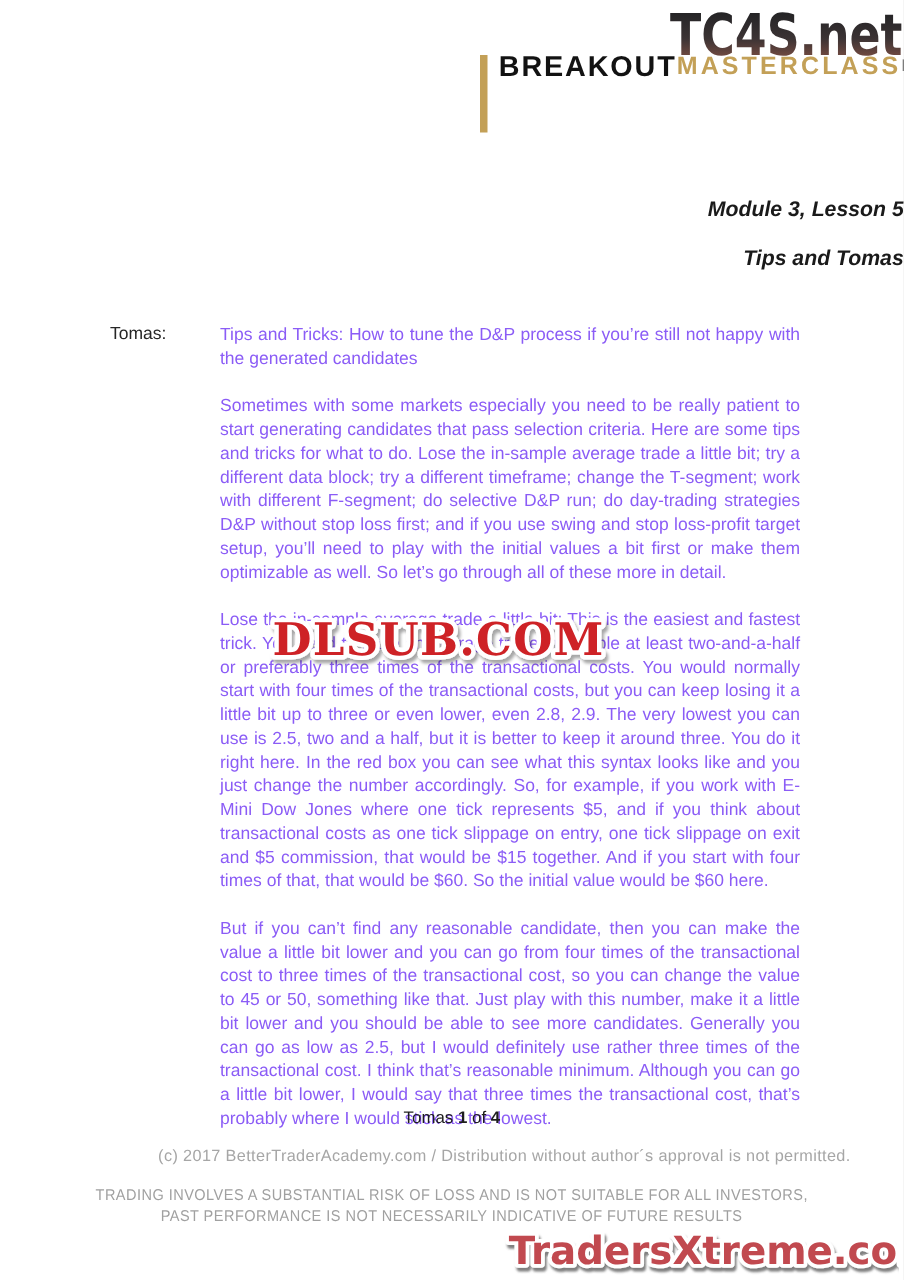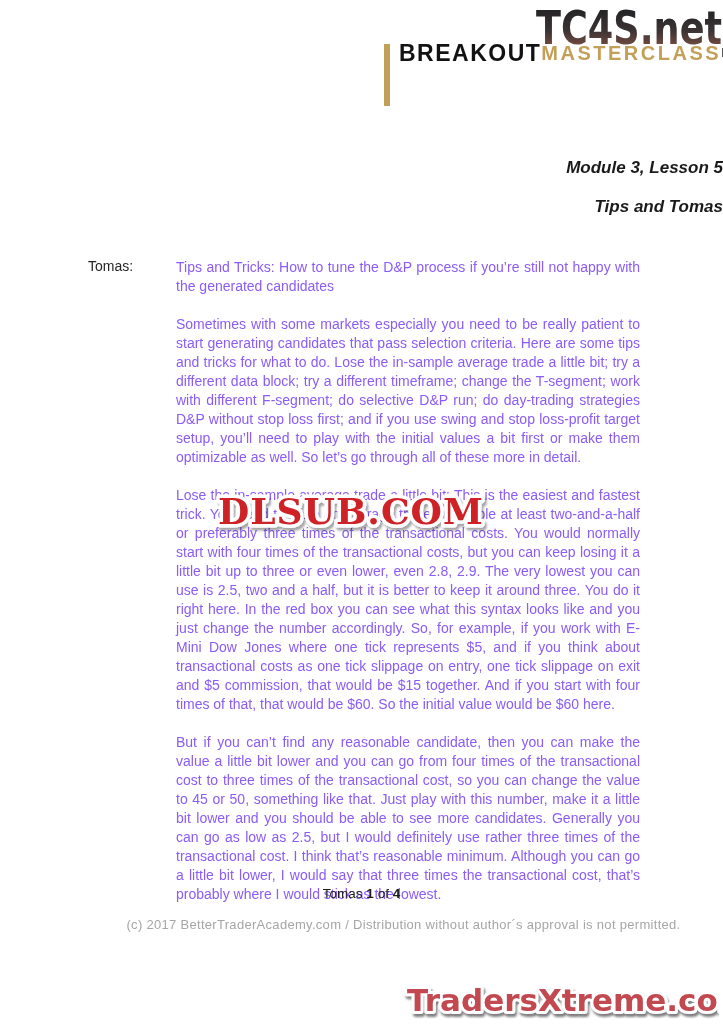--- a/index.html
+++ b/index.html
@@ -104,20 +104,24 @@
           <feDropShadow dx="2" dy="3" stdDeviation="1.2" flood-color="#000000" flood-opacity="0.35"></feDropShadow>
         </filter>
       </defs>
     </svg>
   </div>
 
   <div class="pagenum"><span>Tomas </span><b>1</b><span> of </span><b>4</b></div>
 
   <div class="copyright">(c) 2017 BetterTraderAcademy.com / Distribution without author´s approval is not permitted.</div>
 
+  <div class="disclaimer">
+    <span class="squeeze">TRADING INVOLVES A SUBSTANTIAL RISK OF LOSS AND IS NOT SUITABLE FOR ALL INVESTORS,</span><br>
+    <span class="squeeze">PAST PERFORMANCE IS NOT NECESSARILY INDICATIVE OF FUTURE RESULTS</span>
+  </div>
 
   <div class="traders">
     <svg width="320" height="44">
       <g filter="url(#txshadow)">
         <text x="8" y="31" font-family="DejaVu Sans, sans-serif" font-size="31" font-weight="bold" fill="#c14850" stroke="#ffffff" stroke-width="6" paint-order="stroke" stroke-linejoin="round">TradersXtreme.com</text>
       </g>
       <defs>
         <filter id="txshadow" x="-20%" y="-20%" width="140%" height="160%">
           <feDropShadow dx="1.5" dy="3" stdDeviation="1" flood-color="#555555" flood-opacity="0.75"></feDropShadow>
         </filter>

